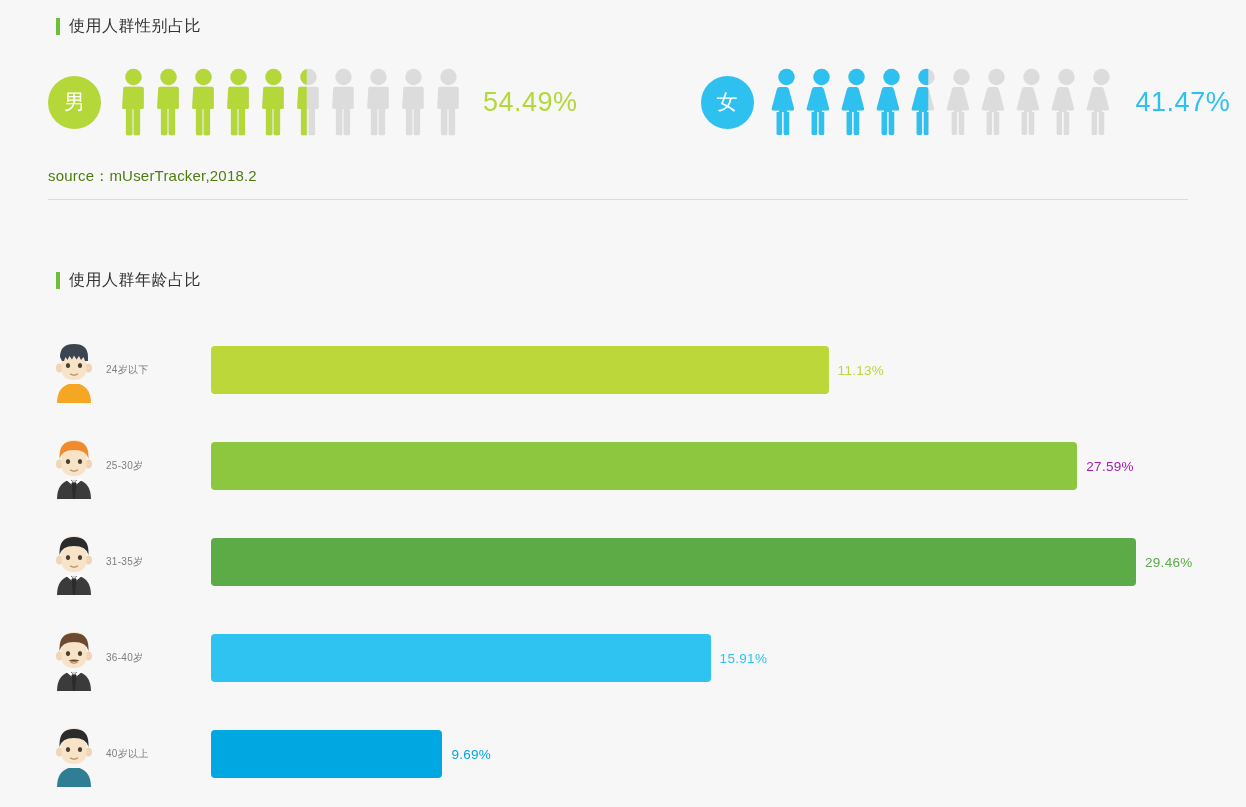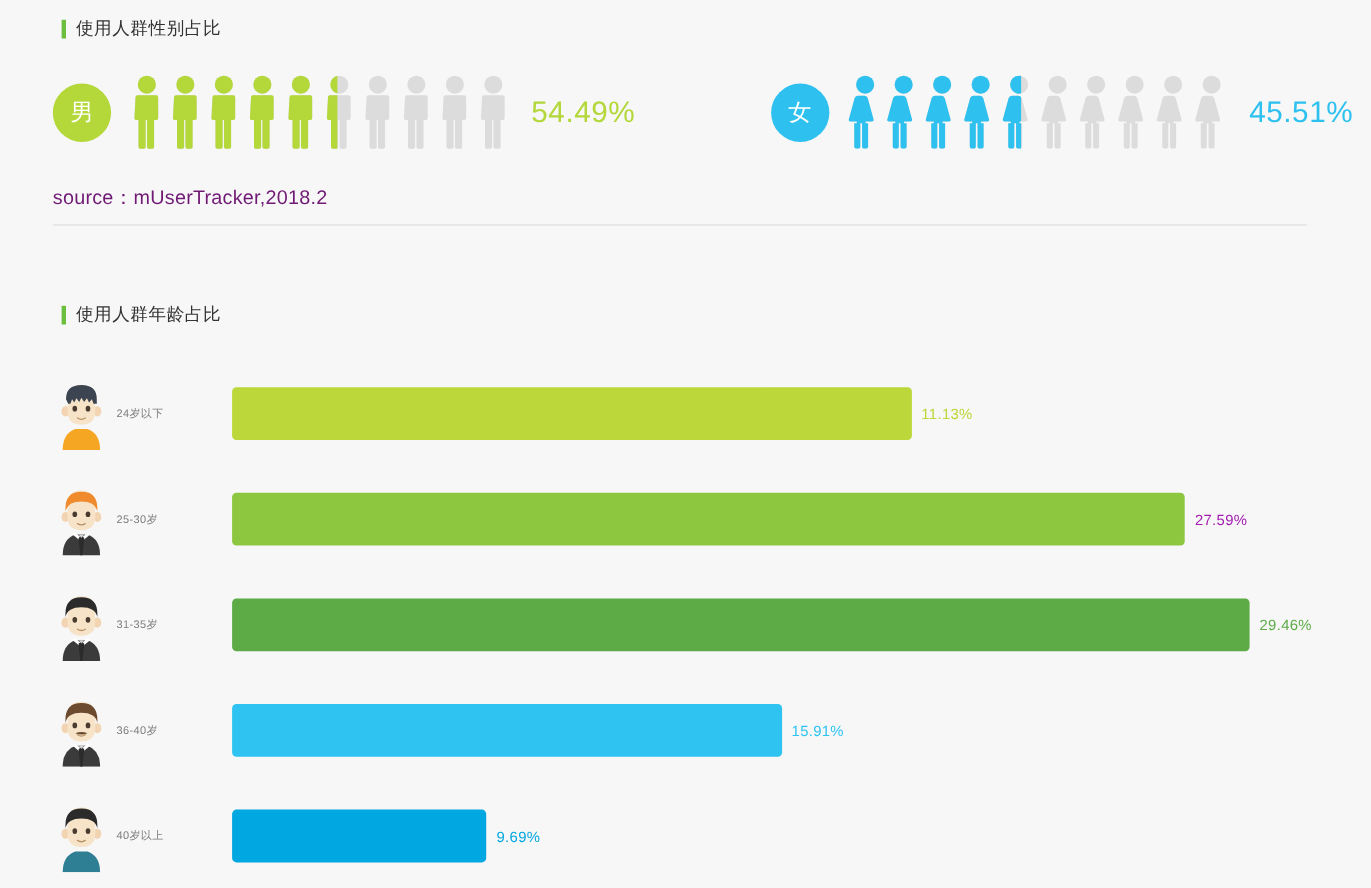--- a/index.html
+++ b/index.html
@@ -82,36 +82,36 @@
   .pct {
     font-size: 27px;
     margin-left: 17px;
     letter-spacing: 0.5px;
   }
   .pct-male   { color: #b4d73a; }
   .pct-female { color: #2ec1ef; }
 
   .source-note {
     margin-top: 26px;
-    font-size: 18px;
-    color: #701a75;
+    font-size: 15px;
+    color: #4d7c0f;
     letter-spacing: 0.2px;
   }
   .divider {
     margin-top: 13px;
     height: 1px;
     background: #dcdcdc;
     width: 1140px;
   }
 
   
   #age-section {
     position: absolute;
     left: 48px;
-    top: 276px;
+    top: 270px;
     width: 1150px;
   }
   .age-list { margin-top: 31px; }
   .age-row {
     display: flex;
     align-items: center;
     height: 96px;
   }
   .avatar {
     width: 46px;
@@ -505,21 +505,21 @@
                 <circle cx="17.5" cy="9" r="8.2"></circle>
                 <path d="M10.8 19 q-2.2 0-2.9 2.3 l-5.2 19.2 q-0.5 2 1.6 2 h5.6 v1.5 h-2.3 v21.4 q0 1.6 1.6 1.6 h2.4 q1.5 0 1.5-1.6 v-21.4 h1.6 v21.4 q0 1.6 1.5 1.6 h2.4 q1.6 0 1.6-1.6 v-21.4 h-2.3 v-1.5 h5.6 q2.1 0 1.6-2 l-5.2-19.2 q-0.7-2.3-2.9-2.3 z"></path>
               </g>
               <g fill="#2ec1ef" clip-path="url(#clip-female-people-9)">
                 <circle cx="17.5" cy="9" r="8.2"></circle>
                 <path d="M10.8 19 q-2.2 0-2.9 2.3 l-5.2 19.2 q-0.5 2 1.6 2 h5.6 v1.5 h-2.3 v21.4 q0 1.6 1.6 1.6 h2.4 q1.5 0 1.5-1.6 v-21.4 h1.6 v21.4 q0 1.6 1.5 1.6 h2.4 q1.6 0 1.6-1.6 v-21.4 h-2.3 v-1.5 h5.6 q2.1 0 1.6-2 l-5.2-19.2 q-0.7-2.3-2.9-2.3 z"></path>
               </g>
             </svg>
           </div>
         </div>
-      <div class="pct pct-female">45.51%</div>
+      <div class="pct pct-female">41.47%</div>
     </div>
 
   </div>
 
   <div class="source-note">source：mUserTracker,2018.2</div>
   <div class="divider"></div>
 </div>
 
 <div id="age-section">
 

